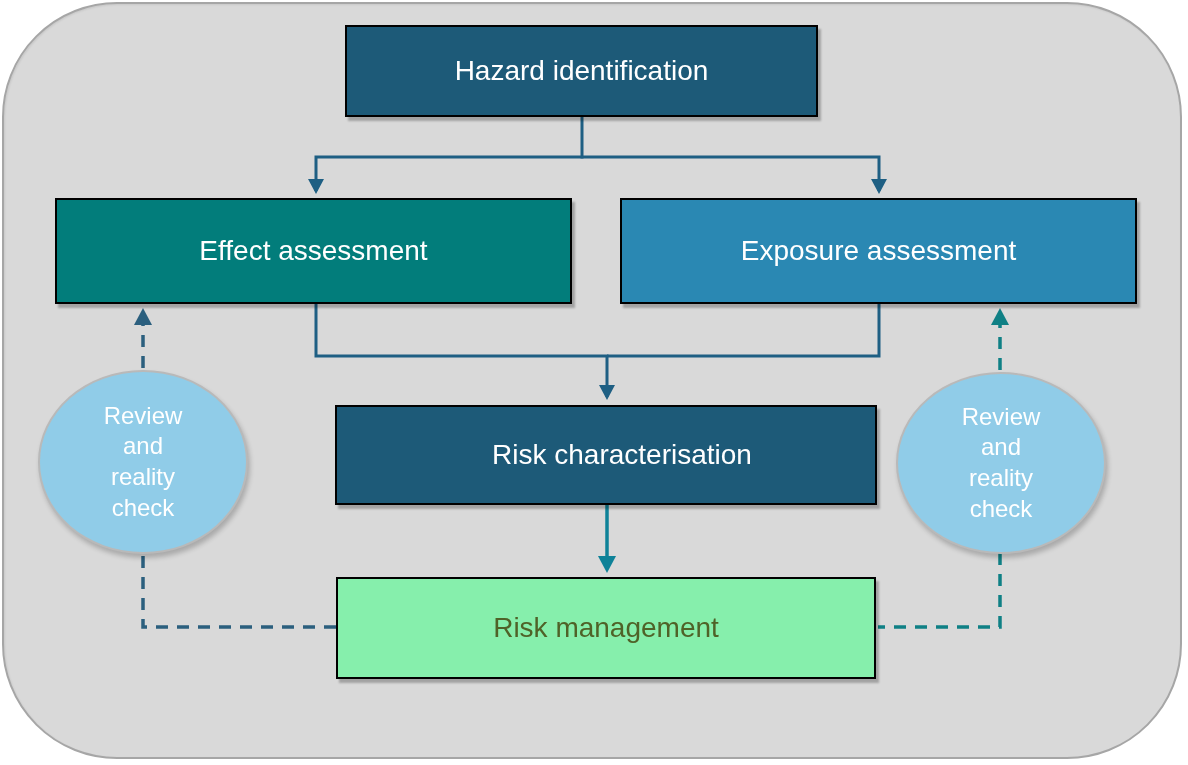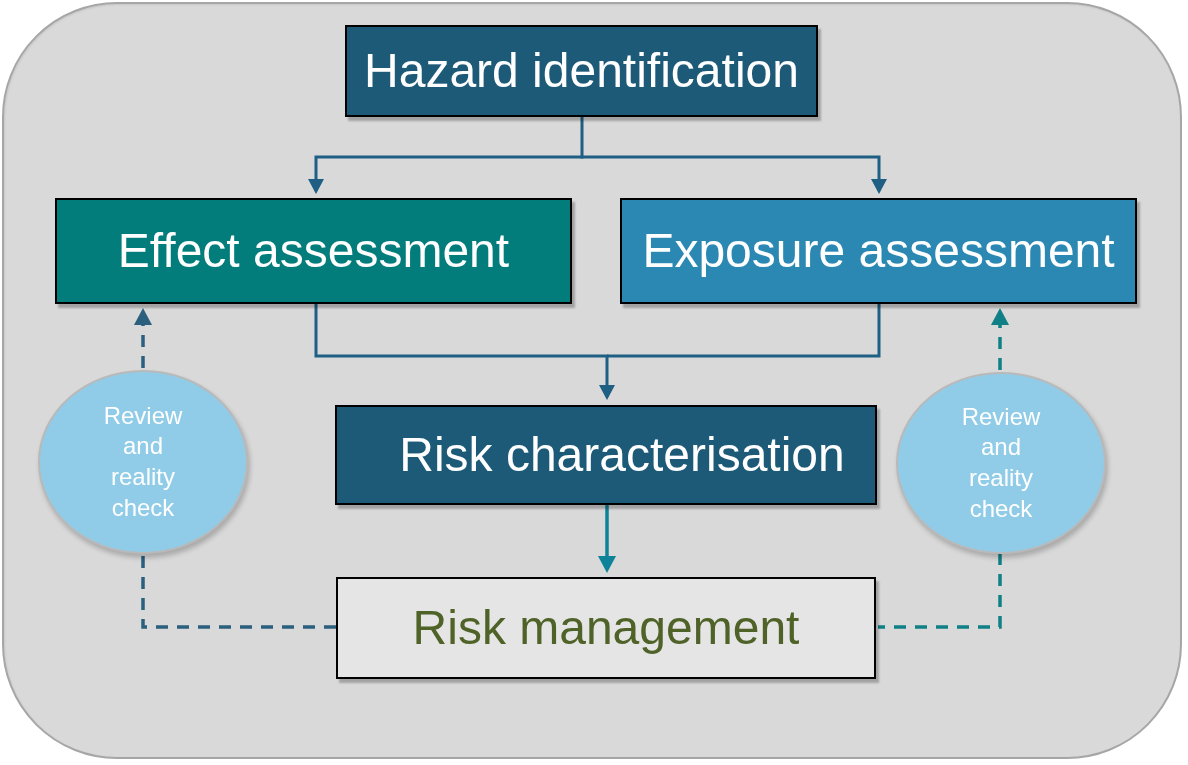--- a/index.html
+++ b/index.html
@@ -31,29 +31,29 @@
     position: absolute;
     display: flex;
     align-items: center;
     justify-content: center;
     text-align: center;
     box-sizing: border-box;
   }
   .box {
     border: 2.5px solid #000000;
     color: #ffffff;
-    font-size: 48px;
+    font-size: 28px;
     line-height: 1.05;
     box-shadow: 3px 4px 2px rgba(0,0,0,0.25);
   }
   .box-hazard        { left: 345px; top: 25px;  width: 473px; height: 92px;  background: #1d5a78; }
   .box-effect        { left: 55px;  top: 198px; width: 517px; height: 106px; background: #027d7b; }
   .box-exposure      { left: 620px; top: 198px; width: 517px; height: 106px; background: #2a88b3; }
   .box-riskchar      { left: 335px; top: 405px; width: 542px; height: 100px; background: #1d5a78; padding-left: 32px; }
-  .box-riskmgmt      { left: 336px; top: 577px; width: 540px; height: 102px; background: #e5e5e5; color: #4f6228; }
+  .box-riskmgmt      { left: 336px; top: 577px; width: 540px; height: 102px; background: #86efac; color: #4f6228; }
   .ellipse {
     border-radius: 50%;
     background: #90cce8;
     border: 2px solid #b9b9b9;
     color: #ffffff;
     font-size: 24px;
     line-height: 1.28;
     box-shadow: 2px 4px 5px rgba(0,0,0,0.22);
     flex-direction: column;
   }

